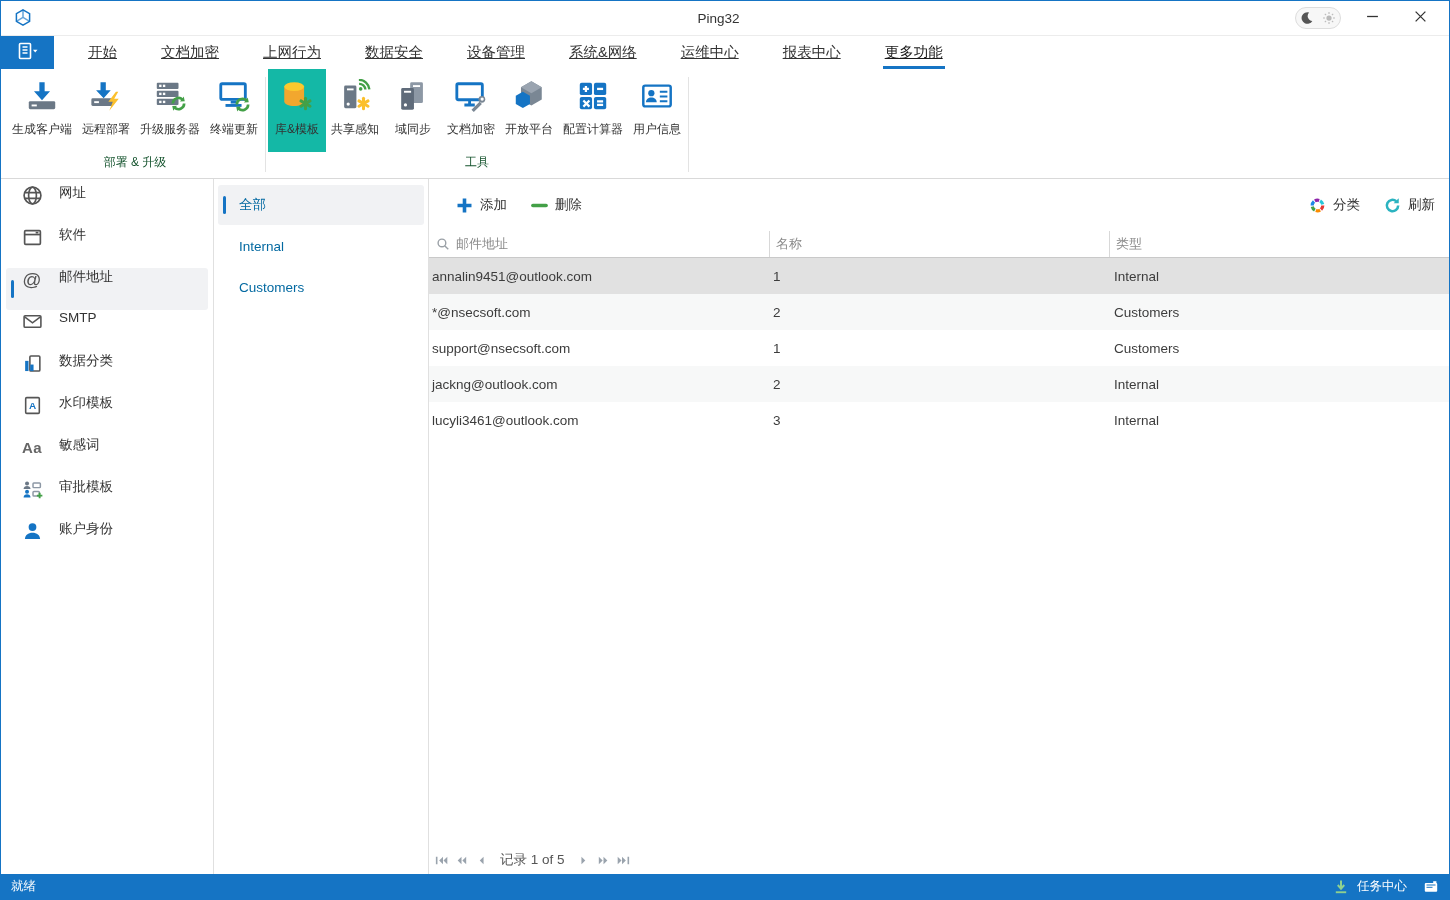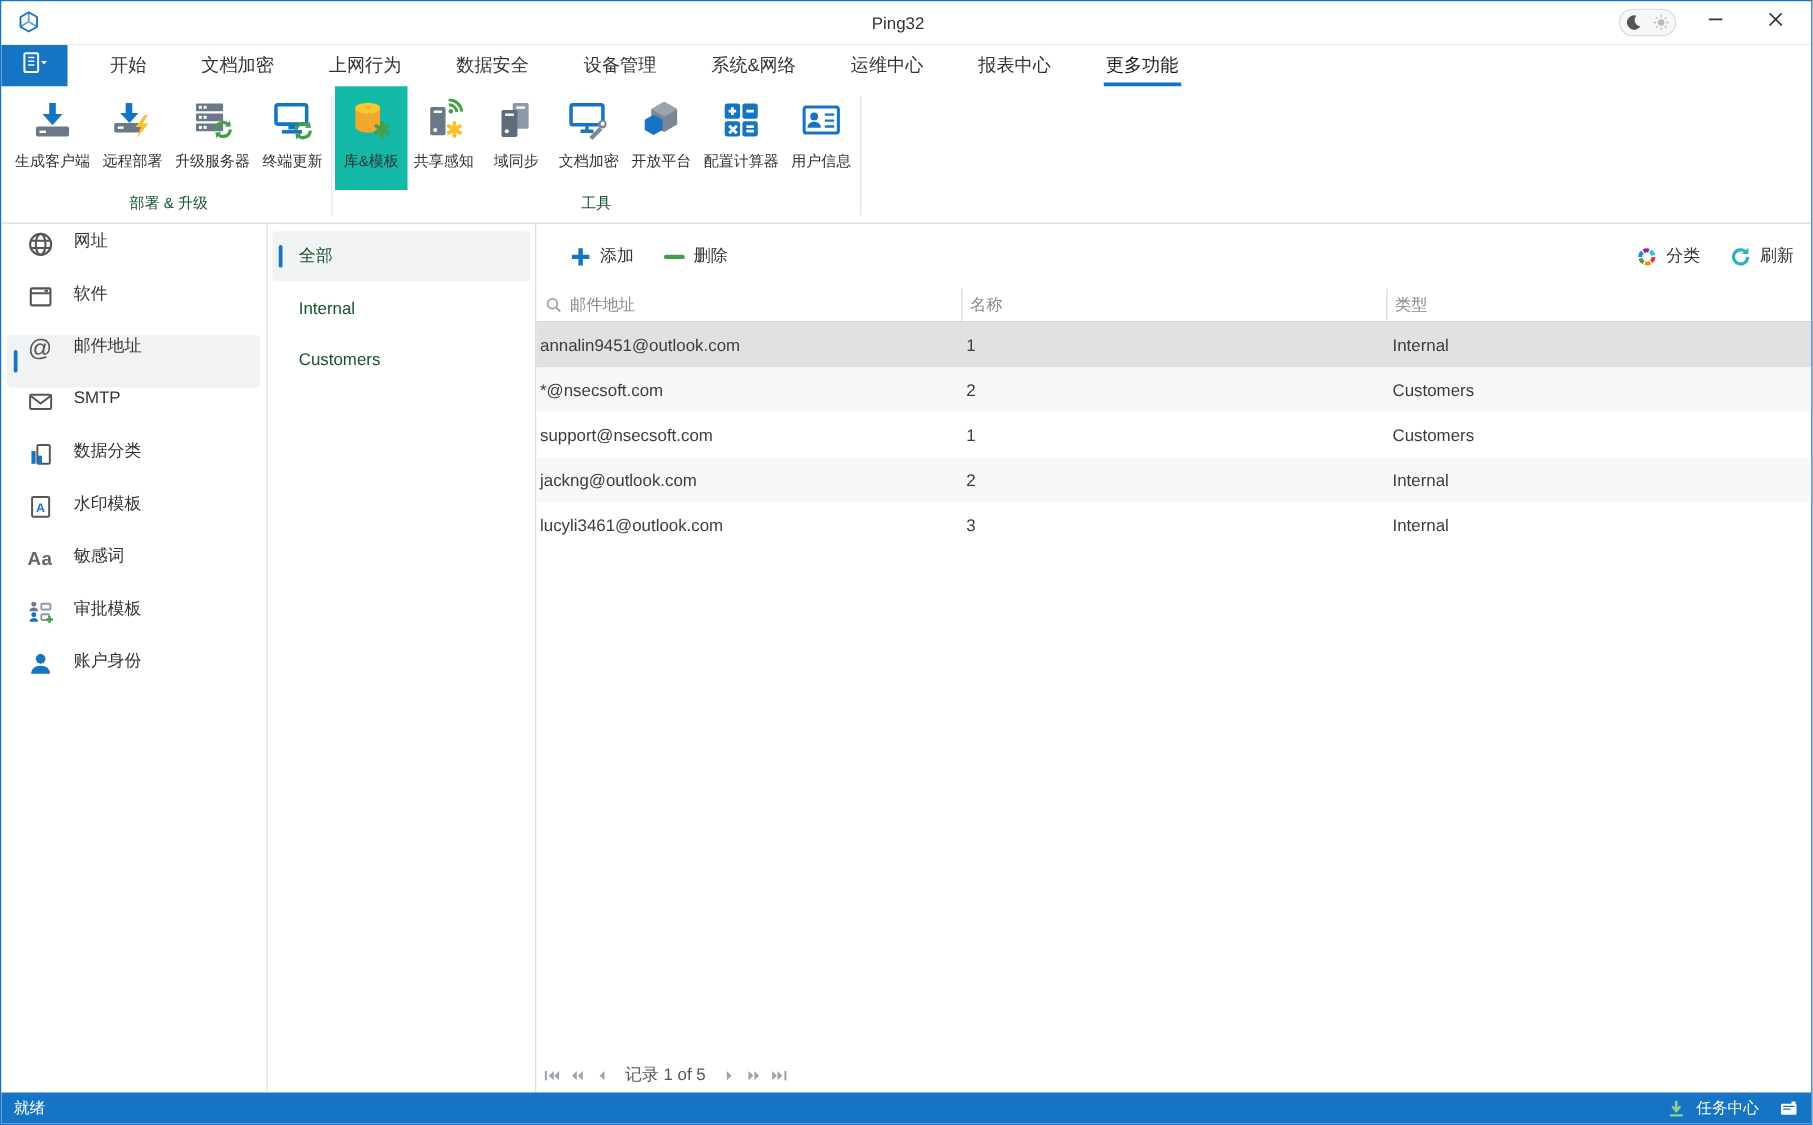--- a/index.html
+++ b/index.html
@@ -21,21 +21,21 @@
   .theme-toggle svg { width:14px; height:14px; }
   .win-btn { width:34px; height:26px; display:flex; align-items:center; justify-content:center; cursor:pointer; }
   .win-btn svg { width:13px; height:13px; }
 
   
   .menubar { height:33px; flex:0 0 33px; display:flex; align-items:stretch; }
   .app-button { width:53px; background:#1574c4; display:flex; align-items:center; justify-content:center; cursor:pointer; }
   .app-button svg { width:24px; height:20px; }
   .tabs { display:flex; margin-left:12px; }
   .tab { padding:0 22px; display:flex; align-items:center; font-size:14.5px; color:#333;
-         position:relative; cursor:pointer; white-space:nowrap; }
+         position:relative; cursor:pointer; white-space:nowrap;text-decoration:underline; }
   .tab.active { color:#1a1a1a; }
   .tab.active::after { content:''; position:absolute; left:20px; right:20px; bottom:0; height:3px; background:#1574c4; }
 
   
   .ribbon { height:110px; flex:0 0 110px; display:flex; padding-left:6px; border-bottom:1px solid #d9d9d9; }
   .ribbon-group { display:flex; flex-direction:column; }
   .rg-buttons { display:flex; align-items:stretch; flex:1; }
   .rg-label { text-align:center; font-size:12px; color:#14532d; padding:2px 0 7px; white-space:nowrap; }
   .rg-divider { width:1px; background:#e3e3e3; margin:8px 2px 6px; }
   .ribbon-btn { min-width:58px; padding:9px 5px 6px; display:flex; flex-direction:column; align-items:center;
@@ -53,21 +53,21 @@
   .side-item.active { background:#f1f2f4; }
   .side-item.active::before { content:''; position:absolute; left:5px; top:12px; bottom:12px; width:3px;
                background:#1574c4; border-radius:2px; }
   .side-icon { width:24px; height:22px; display:flex; align-items:center; justify-content:center; }
   .side-icon svg { width:21px; height:21px; }
   .glyph-at { font-size:19px; color:#555; line-height:1; }
   .glyph-aa { font-size:15px; color:#666; font-weight:bold; letter-spacing:0.5px; }
 
   .catpanel { width:215px; flex:0 0 215px; border-right:1px solid #e0e0e0; padding-top:5px; }
   .cat-item { height:40px; margin:1px 4px; padding-left:21px; display:flex; align-items:center;
-              font-size:13.5px; color:#14532d; border-radius:3px; position:relative; cursor:pointer; }
+              font-size:13.5px; color:#0369a1; border-radius:3px; position:relative; cursor:pointer; }
   .cat-item.active { background:#f1f2f4; }
   .cat-item.active::before { content:''; position:absolute; left:5px; top:11px; bottom:11px; width:3px;
               background:#1574c4; border-radius:2px; }
 
   .main { flex:1; display:flex; flex-direction:column; min-width:0; }
   .main-toolbar { height:52px; flex:0 0 52px; display:flex; align-items:center; padding:0 14px 0 27px; }
   .tb-btn { display:flex; align-items:center; gap:7px; font-size:13.5px; color:#333; cursor:pointer; }
   .tb-btn + .tb-btn { margin-left:24px; }
   .tb-btn .tb-ic { width:17px; height:17px; display:inline-flex; }
   .tb-btn svg { width:17px; height:17px; }

